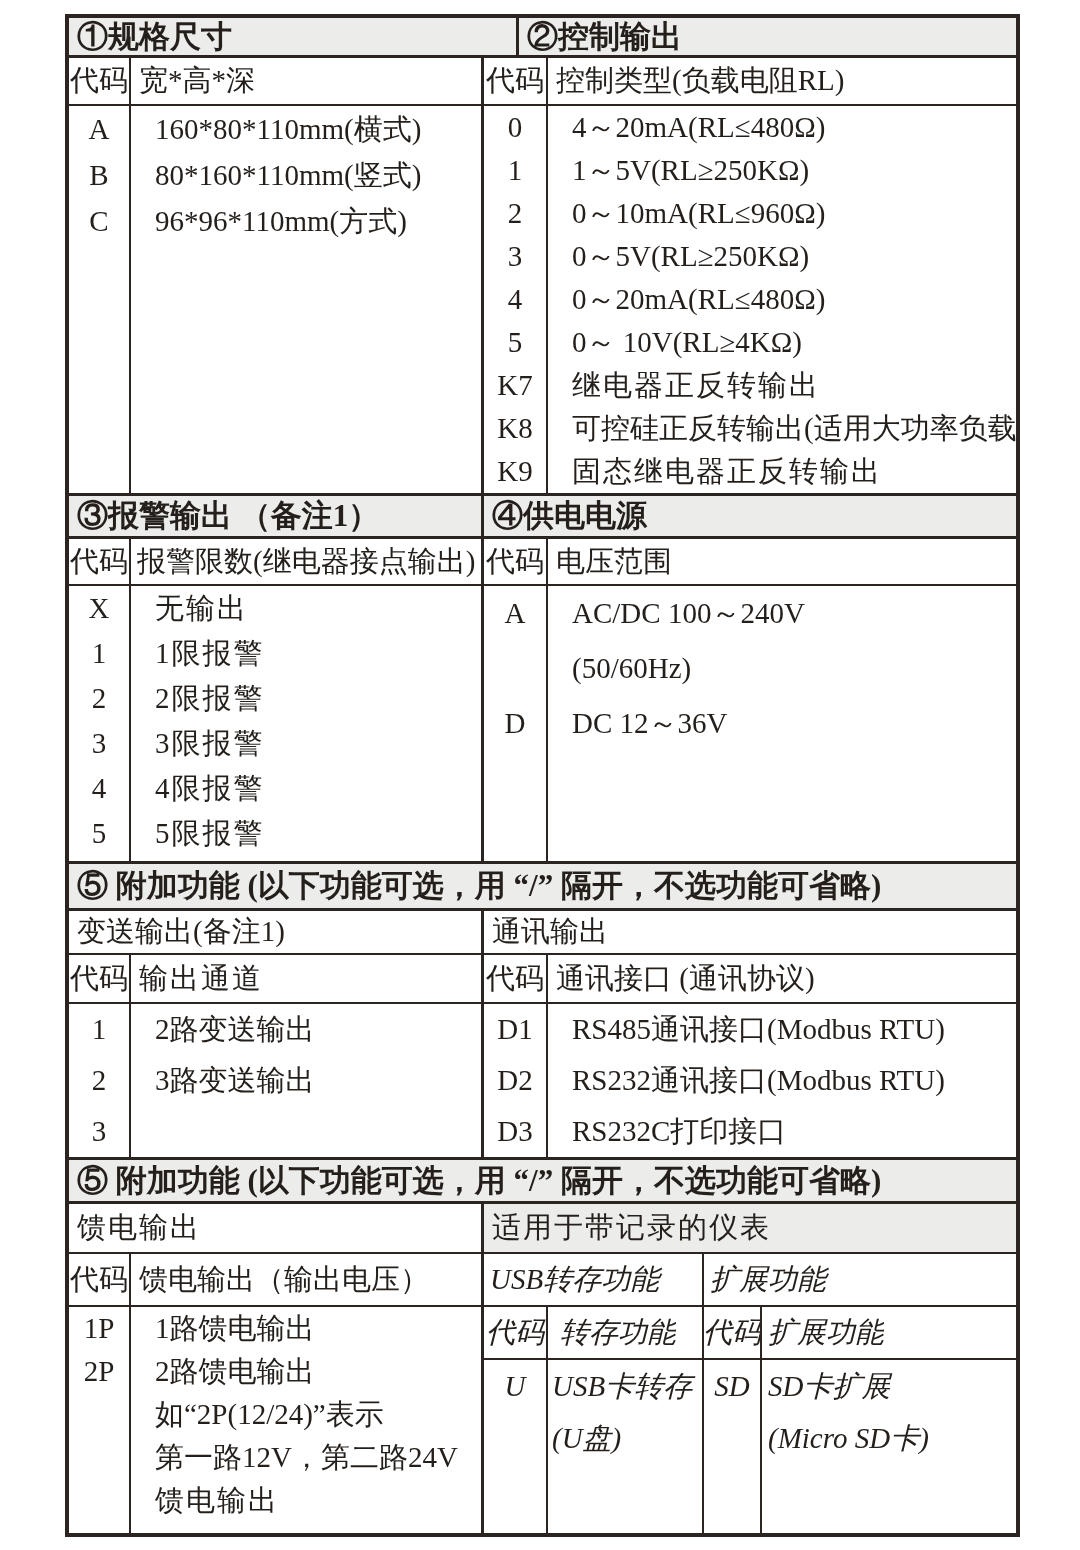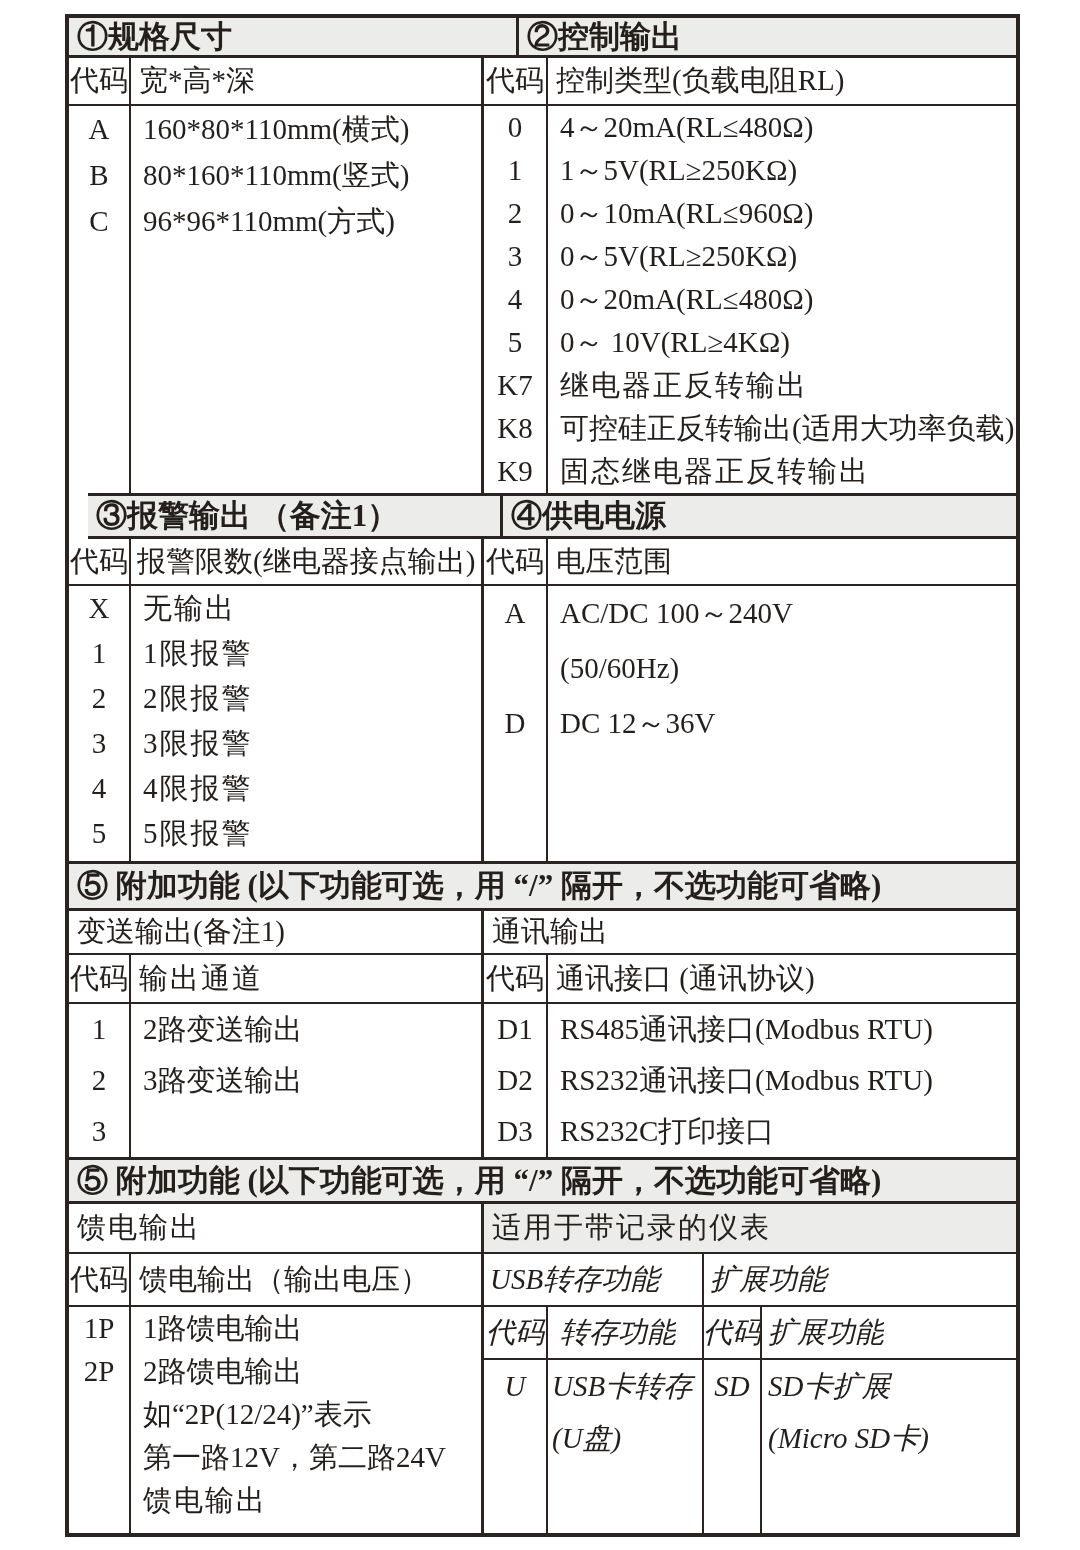--- a/index.html
+++ b/index.html
@@ -22,21 +22,21 @@
   
   .h-l { width:412px; flex-shrink:0; }
   .h-r { flex:1; border-left:3px solid #2b2420; }
   .pane { display:flex; flex-direction:column; overflow:hidden; }
   
   .ch { display:flex; border-bottom:2px solid #2b2420; flex-shrink:0; font-size:29px; }
   .ch > div { display:flex; align-items:center; overflow:hidden; white-space:nowrap; }
   
   .bd { display:flex; flex:1; overflow:hidden; font-size:29px; }
   .cc { flex-shrink:0; border-right:2px solid #2b2420; text-align:center; }
-  .dc { flex:1; padding-left:12px; overflow:hidden; }
+  .dc { flex:1; padding-left:24px; overflow:hidden; }
   .w62 { width:62px; } .w64 { width:64px; } .w58 { width:58px; }
   .ln { white-space:nowrap; overflow:hidden; }
   .lh43 .ln { height:43px; line-height:43px; }
   .lh45 .ln { height:45px; line-height:45px; }
   .lh46 .ln { height:46px; line-height:46px; }
   .lh51 .ln { height:51px; line-height:51px; }
   .lh43b .ln { height:43px; line-height:43px; }
   .lh52 .ln { height:52px; line-height:52px; }
   .lh55 .ln { height:55px; line-height:55px; }
   .hdr-cell { display:flex; align-items:center; padding-left:8px; font-size:29px; white-space:nowrap; overflow:hidden; }
@@ -106,21 +106,21 @@
             <div class="ln">0～20mA(RL≤480Ω)</div>
             <div class="ln">0～ 10V(RL≥4KΩ)</div>
             <div class="ln sp2">继电器正反转输出</div>
             <div class="ln">可控硅正反转输出(适用大功率负载)</div>
             <div class="ln sp2">固态继电器正反转输出</div>
           </div>
         </div>
       </div>
     </div>
 
-    <div class="band sec-row mid" style="height:46px;margin-left:19px;">
+    <div class="band sec-row mid" style="height:46px;">
       <div class="h-l sec-cell">③报警输出 （备注1）</div>
       <div class="h-r sec-cell">④供电电源</div>
     </div>
 
     <div class="band" style="height:322px;">
       <div class="h-l pane">
         <div class="ch" style="height:47px;">
           <div class="cc w62 chead">代码</div>
           <div class="hdr-cell" style="padding-left:6px;">报警限数(继电器接点输出)</div>
         </div>

